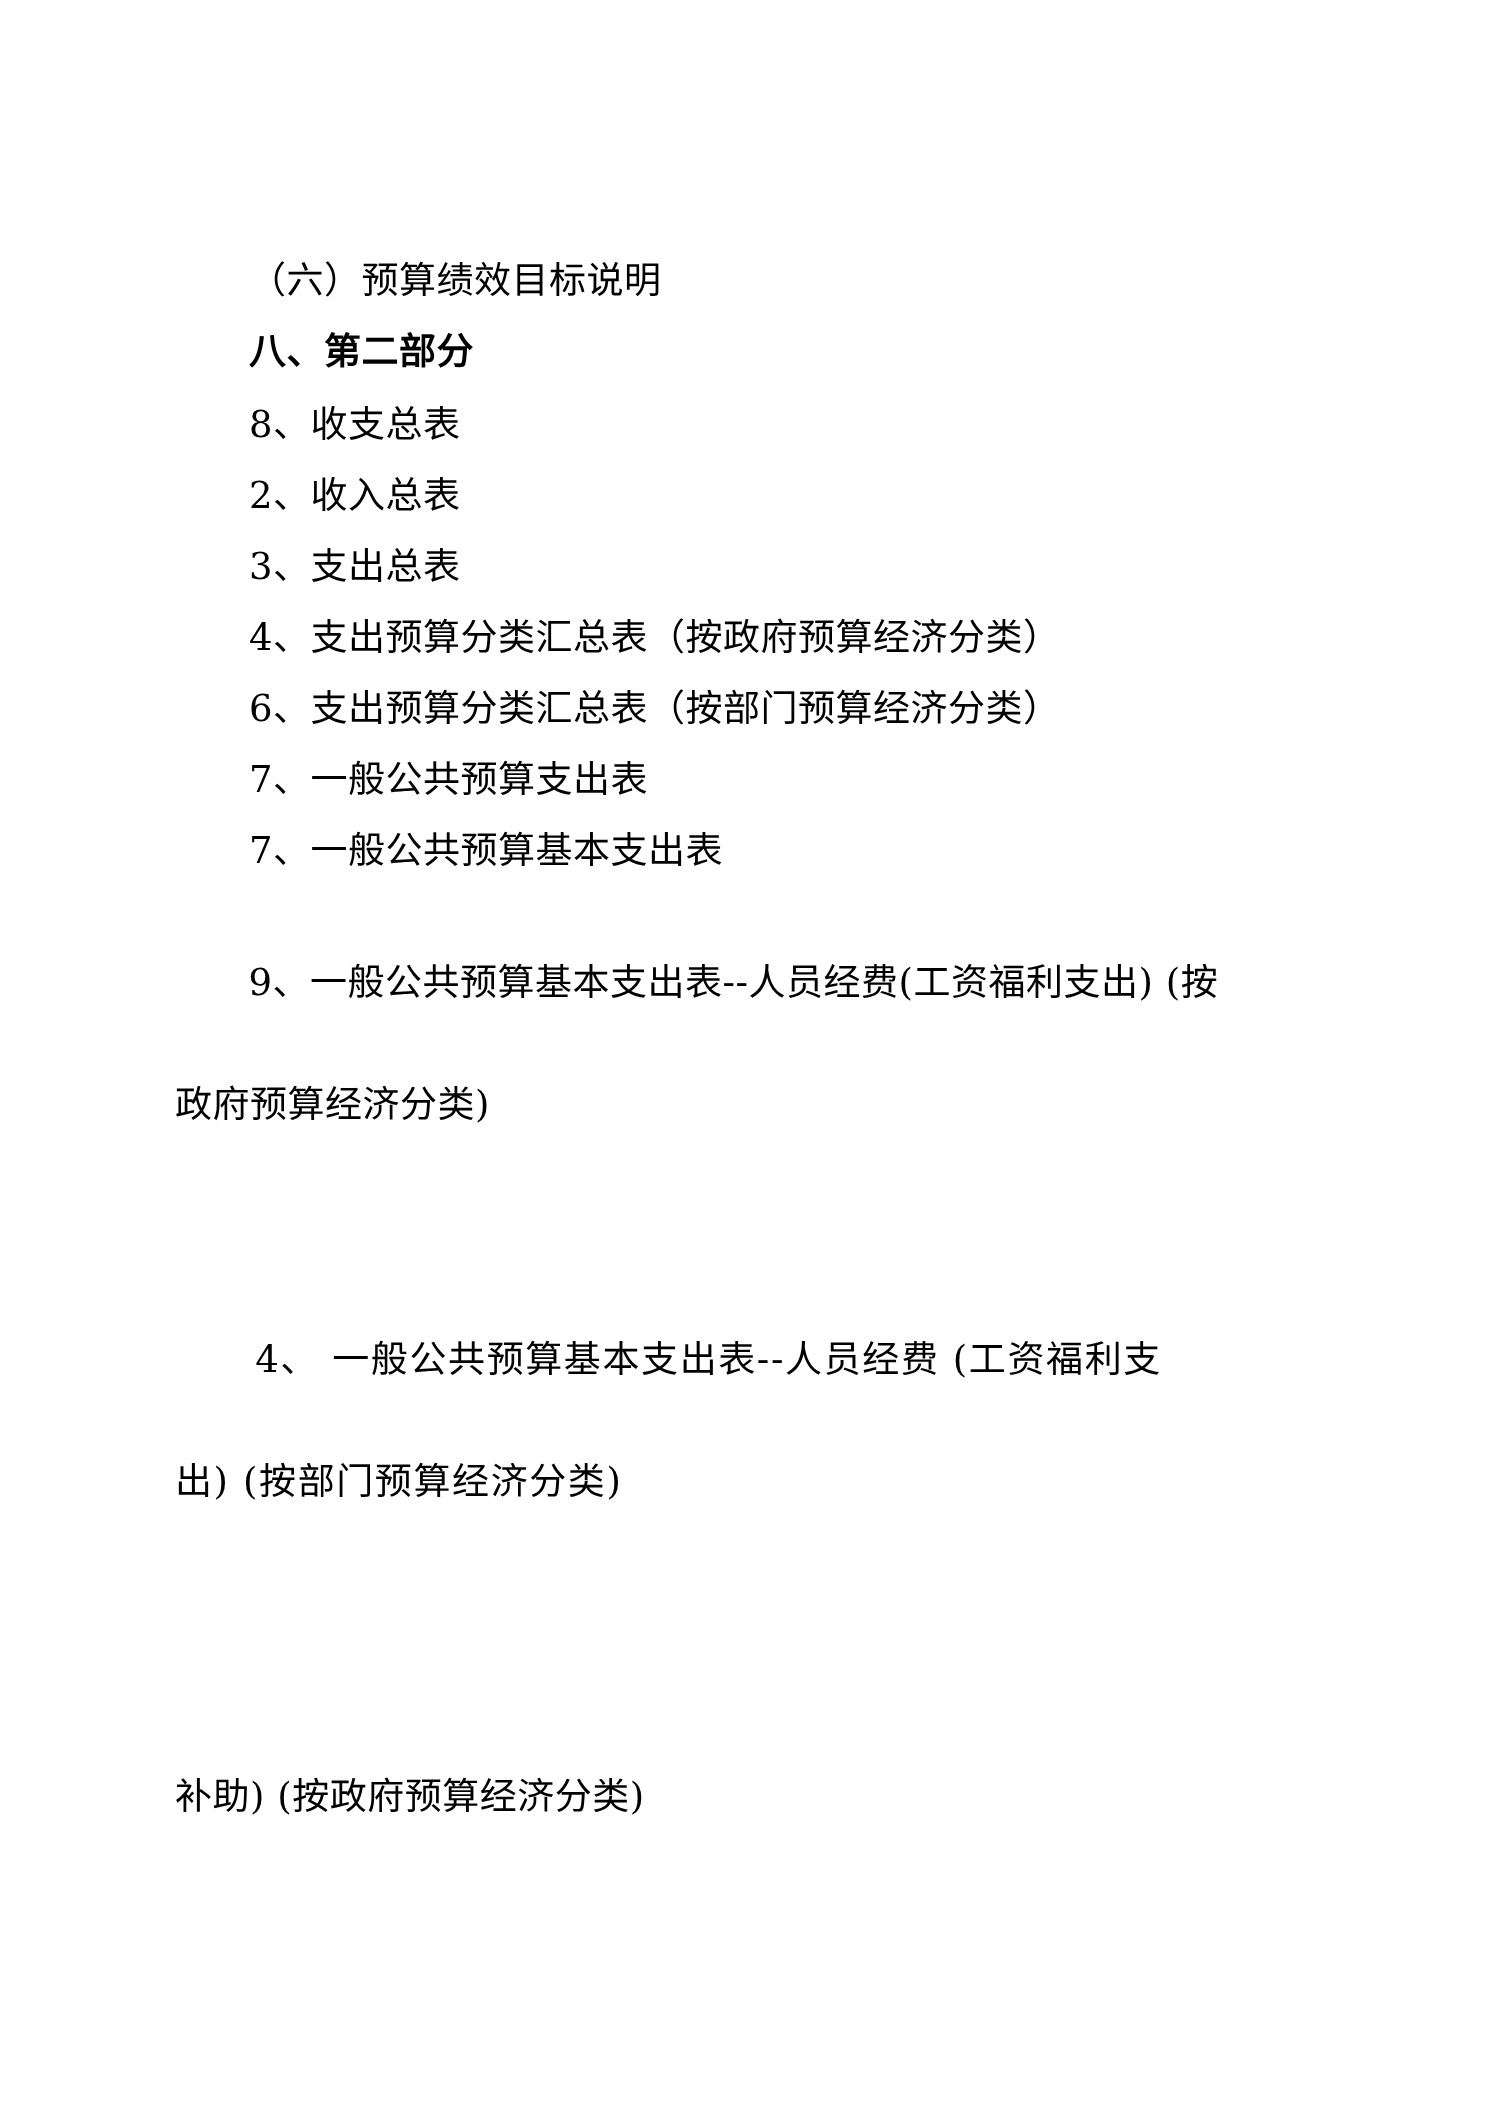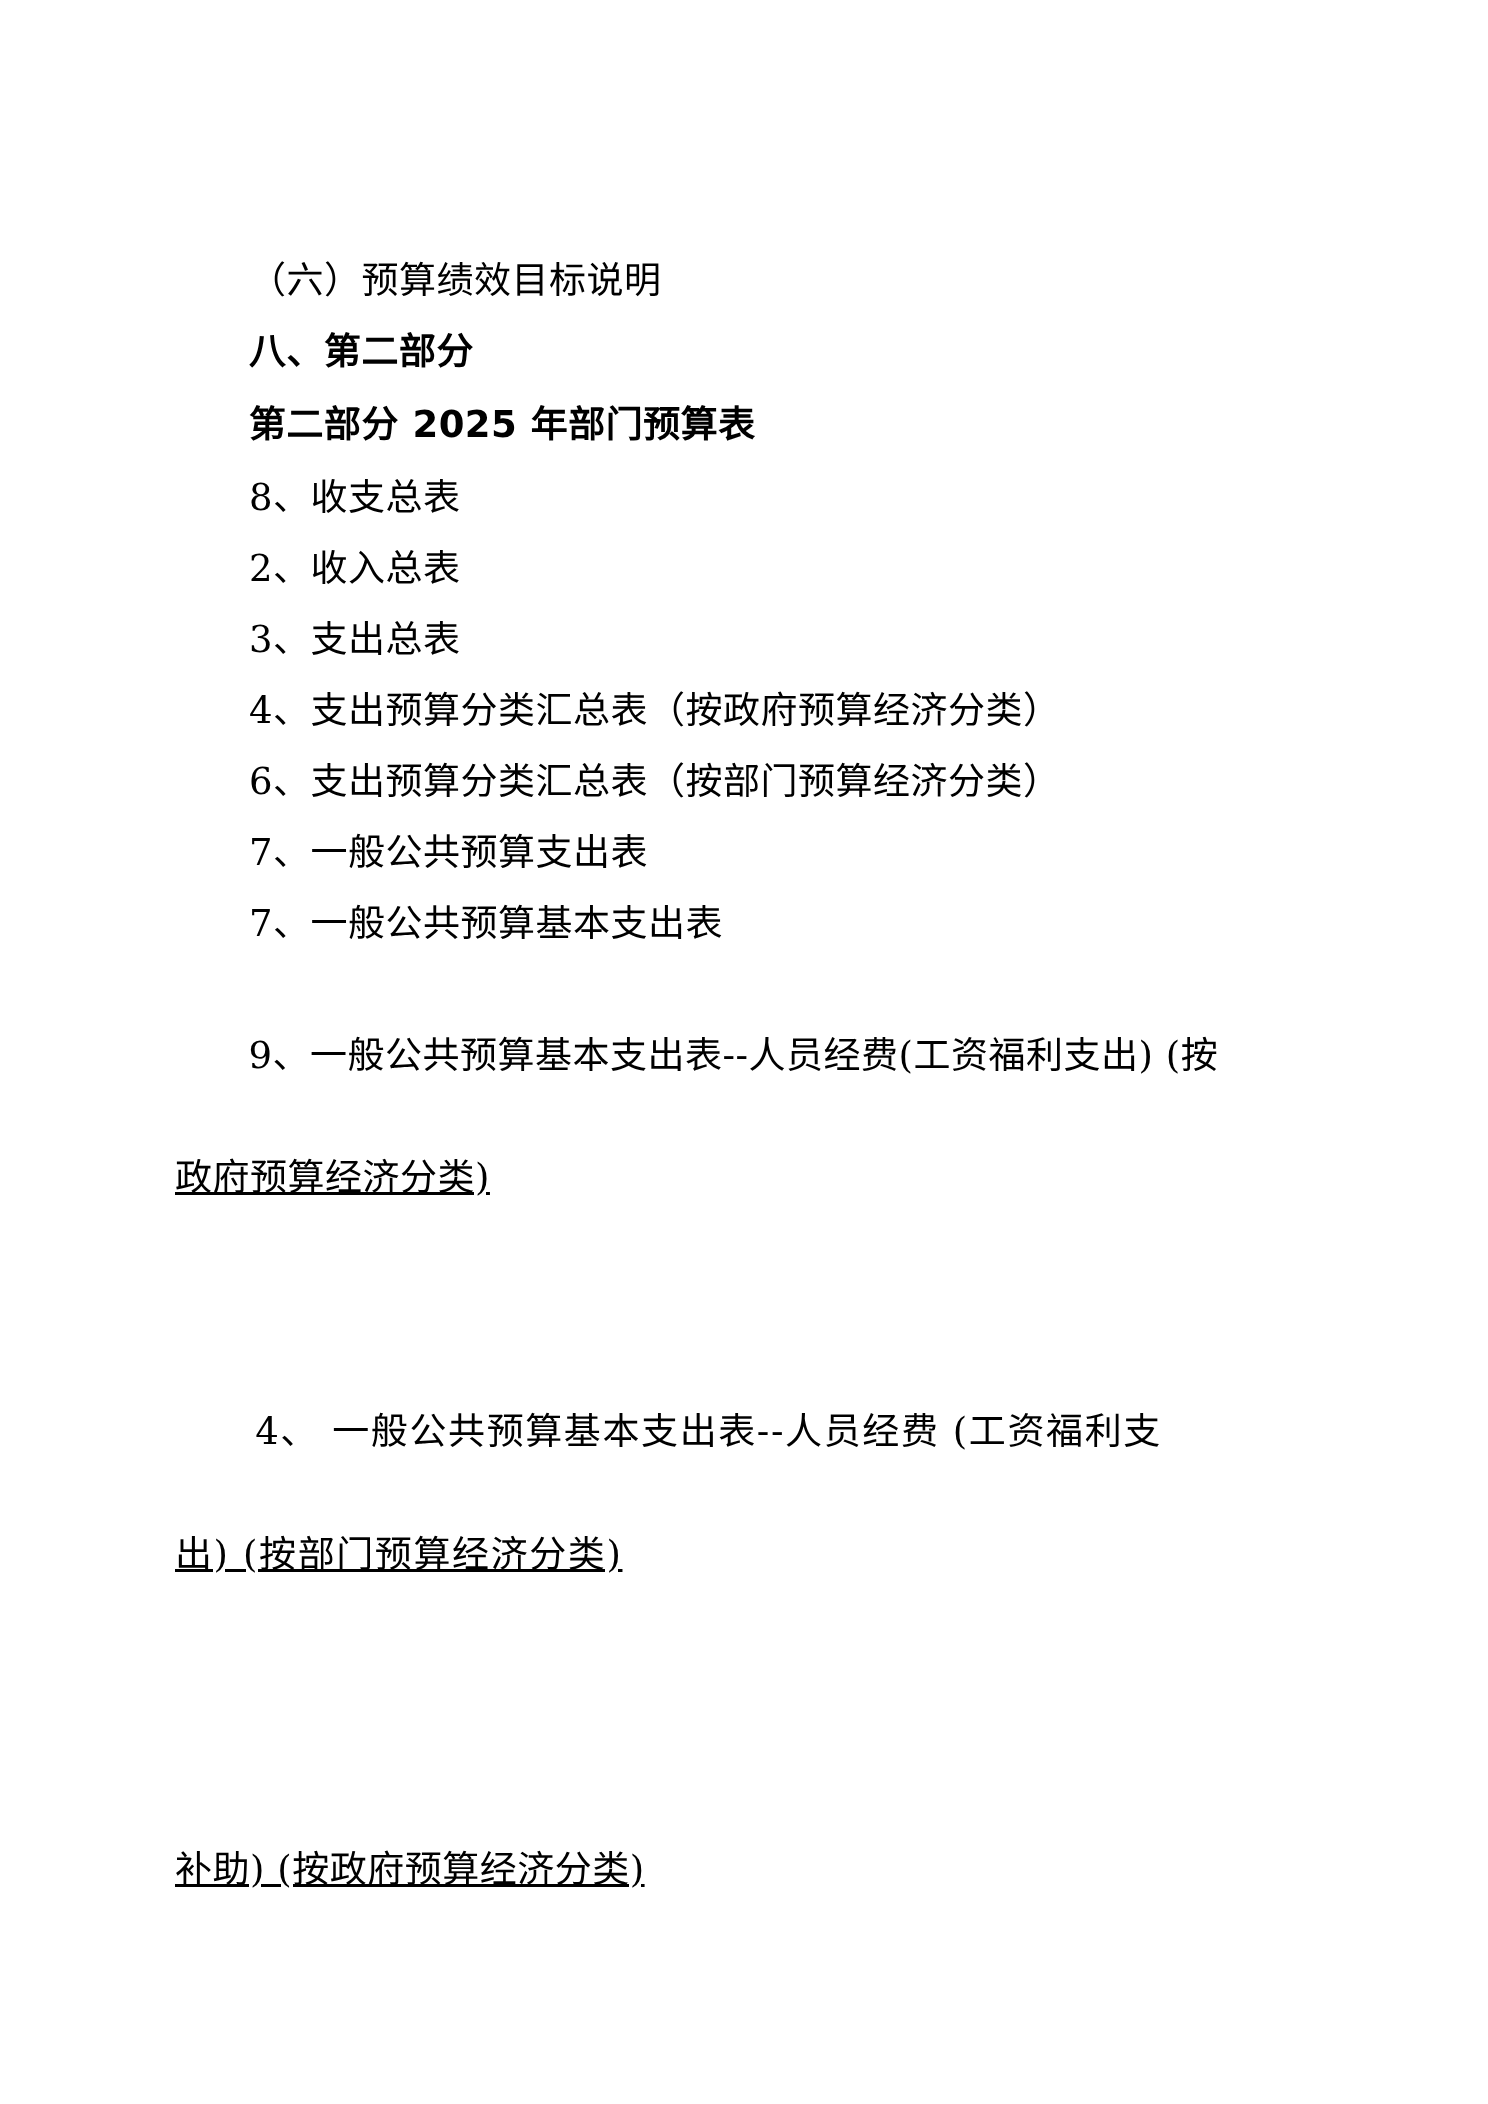--- a/index.html
+++ b/index.html
@@ -43,37 +43,35 @@
     line-height: 1.7;
     letter-spacing: 0.5px;
     margin: 0 0 10px 0;
     text-indent: 2em;
   }
   .wrap {
     text-indent: 2em;
   }
   .wrap .cont {
     text-indent: 0;
-    text-decoration: underline;
   }
   .spaced {
     letter-spacing: 1.6px;
   }
 </style>
 </head>
 <body>
 
 <div class="page">
   <div class="doc-body">
 
     <p class="line indent">（六）预算绩效目标说明</p>
 
     <p class="heading">八、第二部分</p>
 
-    <p class="heading">第二部分  2025 年部门预算表</p>
 
     <p class="line indent">8、收支总表</p>
     <p class="line indent">2、收入总表</p>
     <p class="line indent">3、支出总表</p>
     <p class="line indent">4、支出预算分类汇总表（按政府预算经济分类）</p>
     <p class="line indent">6、支出预算分类汇总表（按部门预算经济分类）</p>
     <p class="line indent">7、一般公共预算支出表</p>
     <p class="line indent">7、一般公共预算基本支出表</p>
 
     <div class="line wrap">

